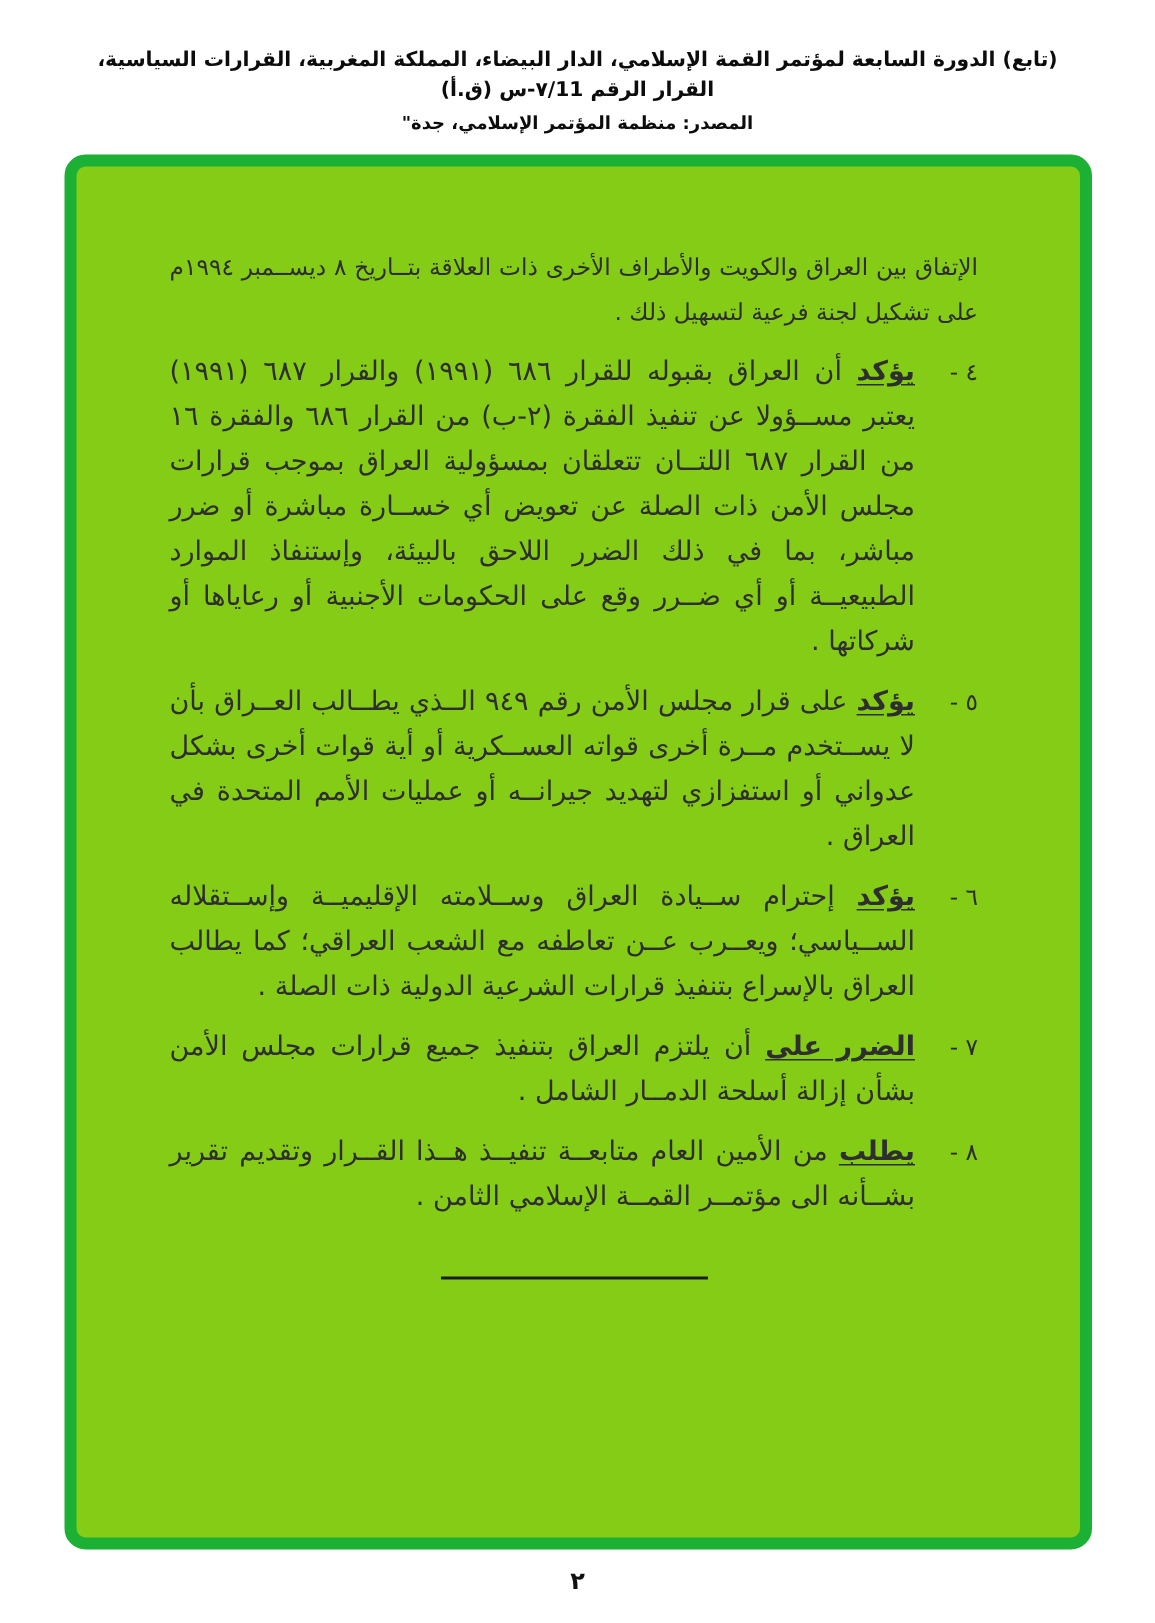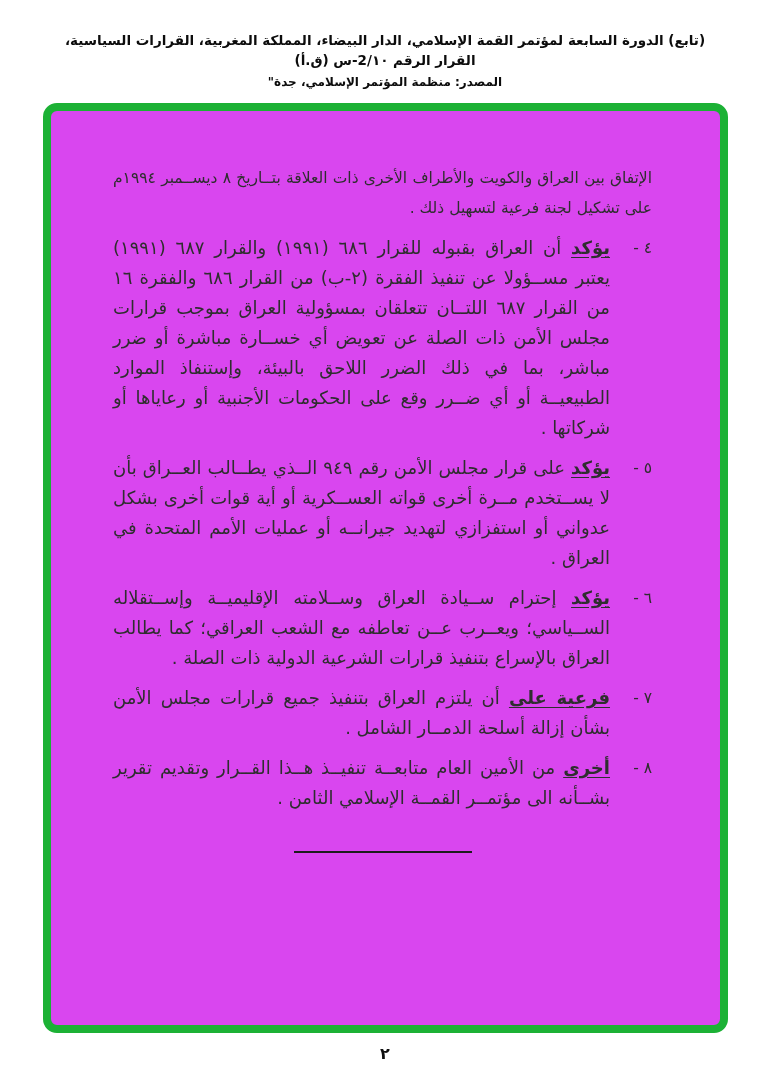--- a/index.html
+++ b/index.html
@@ -6,21 +6,21 @@
   html,body{margin:0;padding:0;}
   body{
     width:770px;height:1082px;position:relative;background:#ffffff;
     font-family:"DejaVu Sans",sans-serif;color:var(--ink);overflow:hidden;
   }
   .header{position:absolute;top:30px;left:0;right:0;text-align:center;direction:rtl;color:#0c0c0c;}
   .header-line1{font-size:13.5px;font-weight:bold;letter-spacing:0;line-height:20px;padding:0 55px;}
   .header-line2{font-size:12px;font-weight:bold;margin-top:5px;}
   .green-frame{
     position:absolute;left:43px;top:103px;width:685px;height:930px;
-    box-sizing:border-box;border:8px solid var(--green);border-radius:14px;background:#d946ef;
+    box-sizing:border-box;border:8px solid var(--green);border-radius:14px;background:#84cc16;
   }
   .frame-content{
     direction:rtl;padding:52px 68px 0 62px;
   }
   .para{
     font-size:15.5px;line-height:30px;text-align:justify;color:var(--ink);margin:0 0 10px 0;
   }
   .item{display:flex;gap:10px;margin:0 0 10px 0;}
   .item-num{
     flex:0 0 32px;font-size:15.5px;line-height:30px;color:var(--ink);white-space:nowrap;
@@ -32,21 +32,21 @@
   }
   .page-number{
     position:absolute;top:1044px;left:0;right:0;text-align:center;
     font-size:16px;font-weight:bold;color:#101010;
   }
 </style>
 </head>
 <body>
 
 <div class="header">
-  <div class="header-line1">(تابع) الدورة السابعة لمؤتمر القمة الإسلامي، الدار البيضاء، المملكة المغربية، القرارات السياسية، القرار الرقم 2/١٠-س (ق.أ)</div>
+  <div class="header-line1">(تابع) الدورة السابعة لمؤتمر القمة الإسلامي، الدار البيضاء، المملكة المغربية، القرارات السياسية، القرار الرقم ٧/11-س (ق.أ)</div>
   <div class="header-line2">المصدر:  منظمة المؤتمر الإسلامي، جدة"</div>
 </div>
 
 <div class="green-frame">
   <div class="frame-content">
 
     <p class="para">الإتفاق بين العراق والكويت والأطراف الأخرى ذات العلاقة بتــاريخ ٨ ديســمبر ١٩٩٤م على تشكيل لجنة فرعية لتسهيل ذلك .</p>
 
     <div class="item">
       <span class="item-num">٤ -</span>
@@ -58,25 +58,25 @@
       <p class="item-body"><span class="lead">يؤكد</span> <span>على قرار مجلس الأمن رقم ٩٤٩ الــذي يطــالب العــراق بأن لا يســتخدم مــرة أخرى قواته العســكرية أو أية قوات أخرى بشكل عدواني أو استفزازي لتهديد جيرانــه أو عمليات الأمم المتحدة في العراق .</span></p>
     </div>
 
     <div class="item">
       <span class="item-num">٦ -</span>
       <p class="item-body"><span class="lead">يؤكد</span> <span>إحترام ســيادة العراق وســلامته الإقليميــة وإســتقلاله الســياسي؛ ويعــرب عــن تعاطفه مع الشعب العراقي؛ كما يطالب العراق بالإسراع بتنفيذ قرارات الشرعية الدولية ذات الصلة .</span></p>
     </div>
 
     <div class="item">
       <span class="item-num">٧ -</span>
-      <p class="item-body"><span class="lead">فرعية على</span> <span>أن يلتزم العراق بتنفيذ جميع قرارات مجلس الأمن بشأن إزالة أسلحة الدمــار الشامل .</span></p>
+      <p class="item-body"><span class="lead">الضرر على</span> <span>أن يلتزم العراق بتنفيذ جميع قرارات مجلس الأمن بشأن إزالة أسلحة الدمــار الشامل .</span></p>
     </div>
 
     <div class="item">
       <span class="item-num">٨ -</span>
-      <p class="item-body"><span class="lead">أخرى</span> <span>من الأمين العام متابعــة تنفيــذ هــذا القــرار وتقديم تقرير بشــأنه الى مؤتمــر القمــة الإسلامي الثامن .</span></p>
+      <p class="item-body"><span class="lead">يطلب</span> <span>من الأمين العام متابعــة تنفيــذ هــذا القــرار وتقديم تقرير بشــأنه الى مؤتمــر القمــة الإسلامي الثامن .</span></p>
     </div>
 
     <div class="end-separator"></div>
   </div>
 </div>
 
 <div class="page-number">٢</div>
 
 </body></html>

